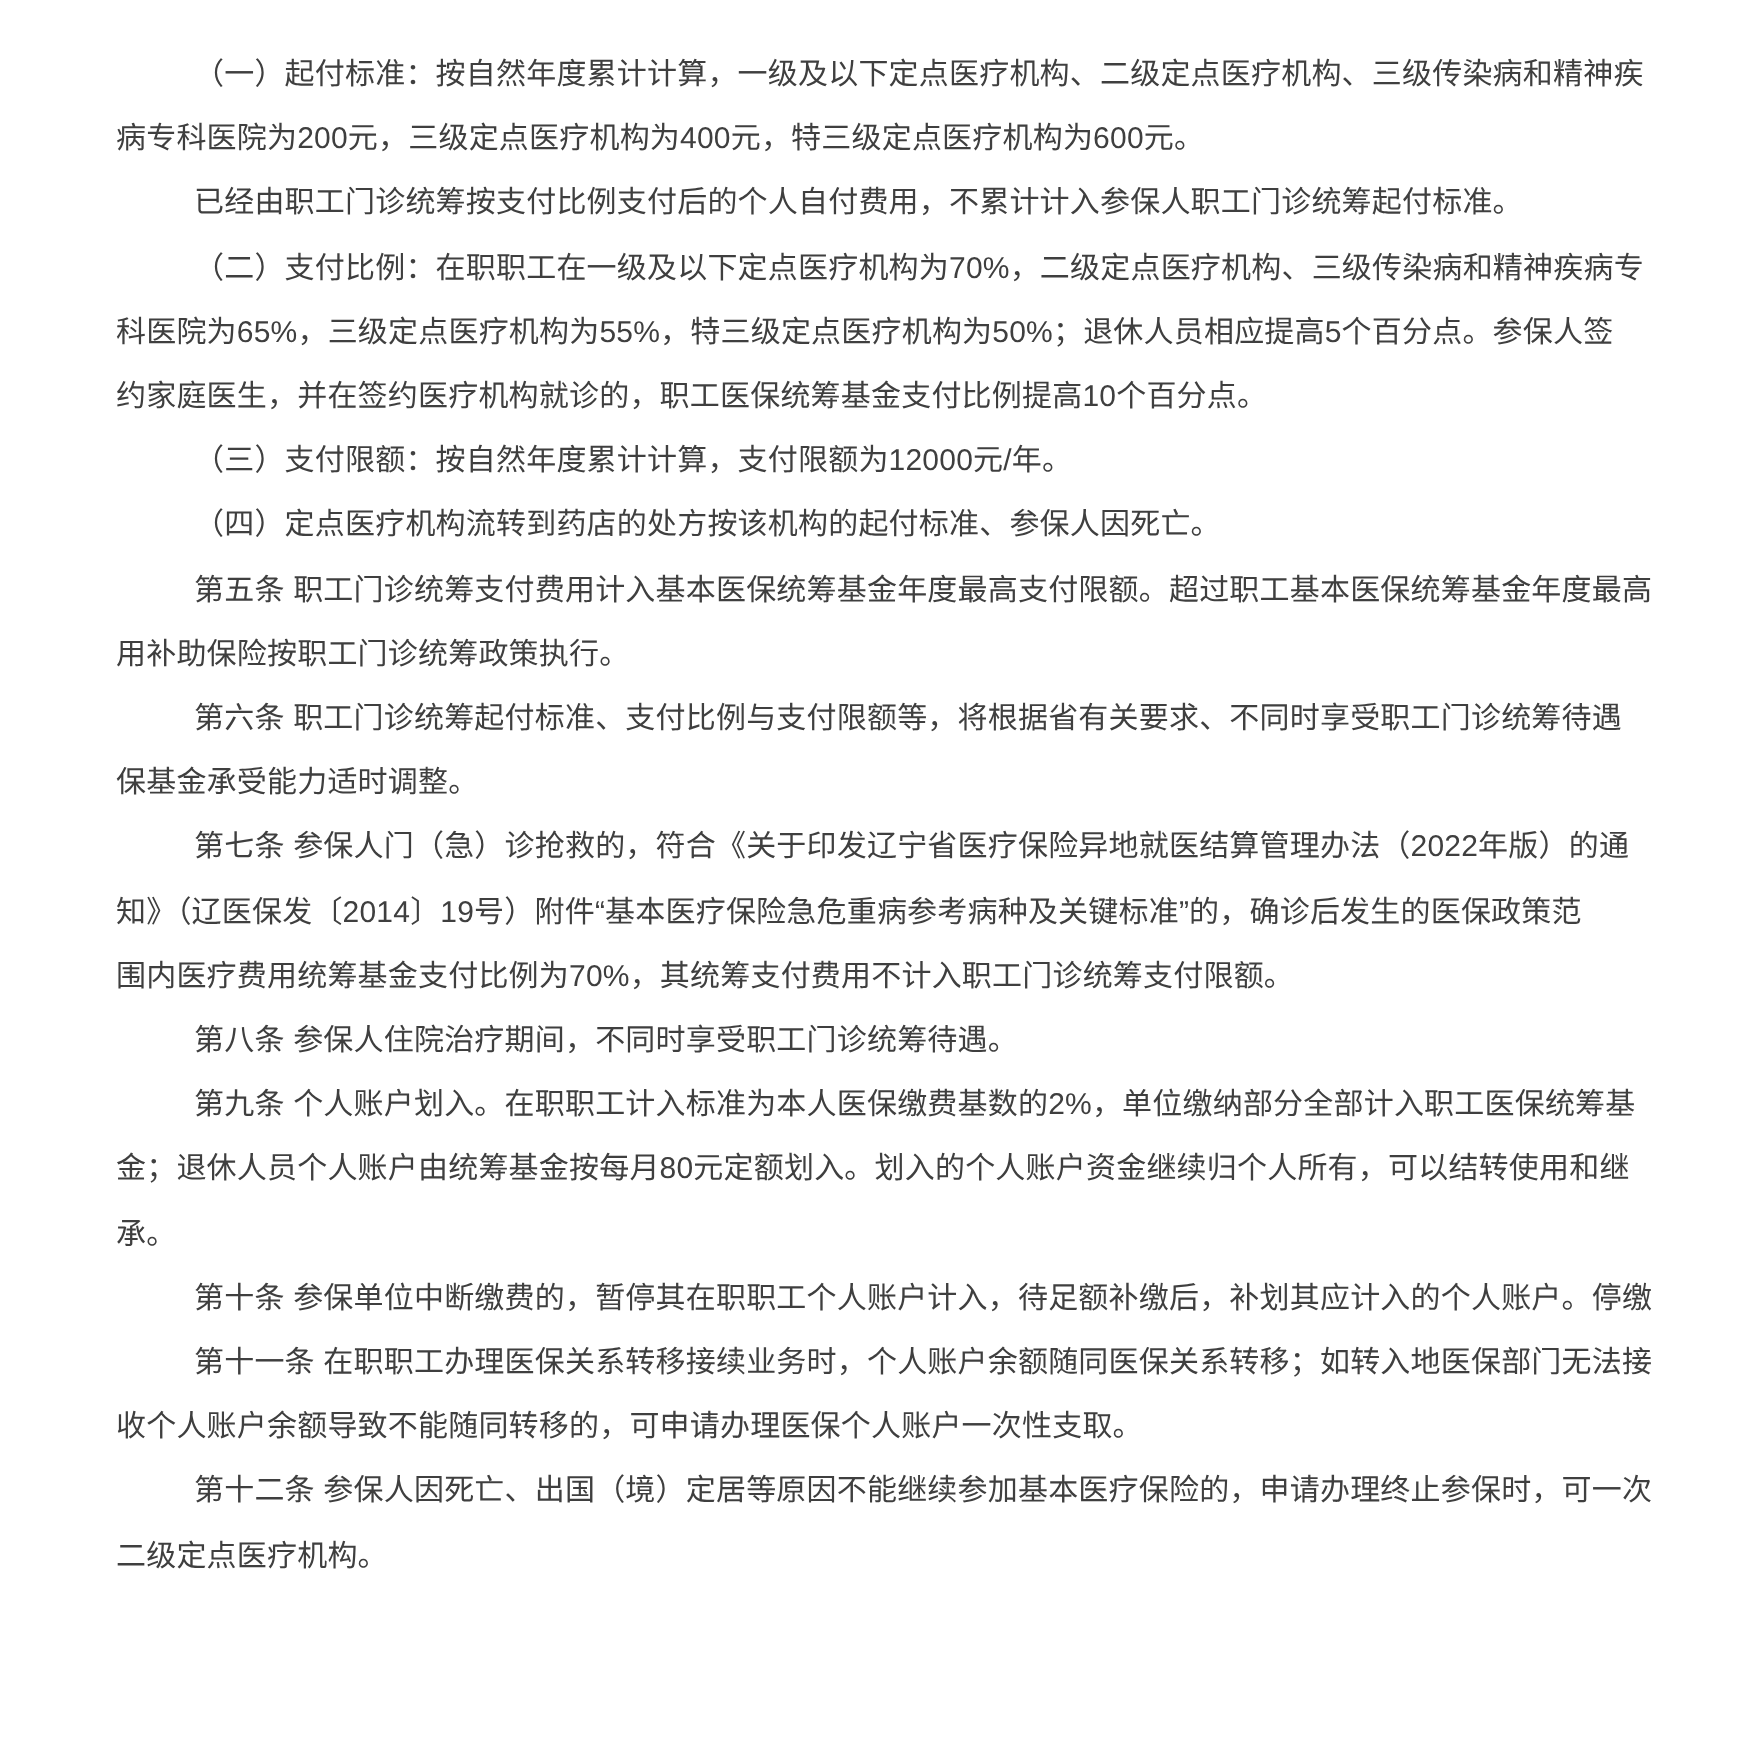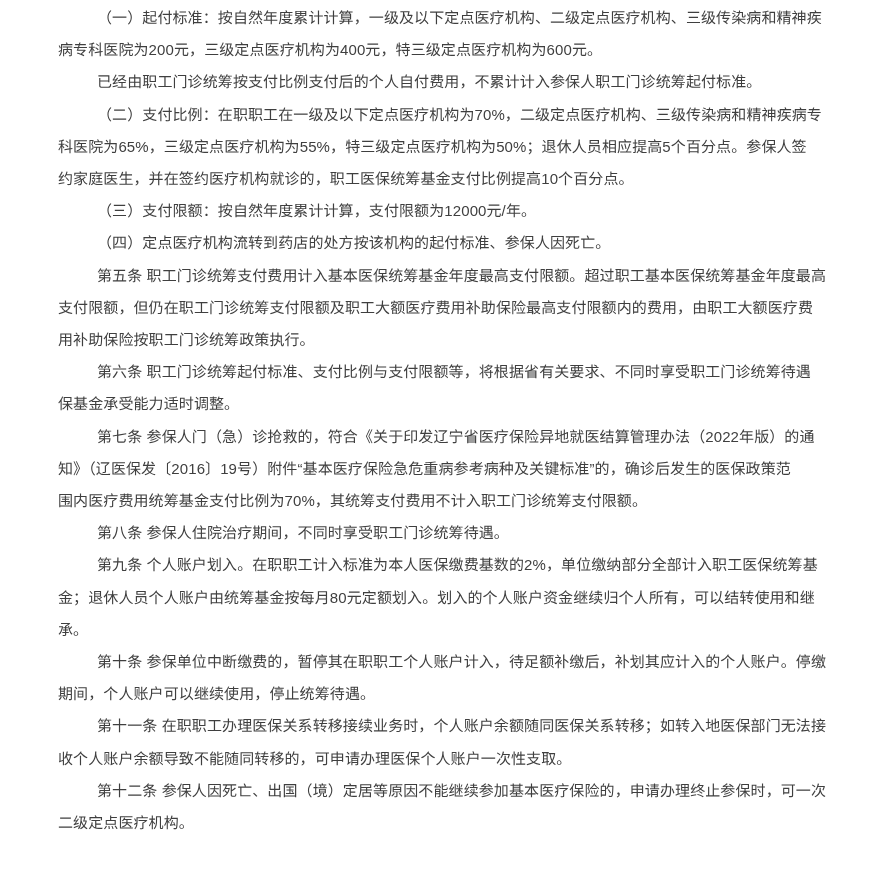--- a/index.html
+++ b/index.html
@@ -6,21 +6,21 @@
     margin: 0;
     padding: 0;
     background: #ffffff;
     width: 872px;
     height: 877px;
     overflow: hidden;
   }
   .doc {
     box-sizing: border-box;
     width: 768px;
-    padding: 2px 40px 0 58px;
+    padding: 22px 40px 0 58px;
     font-family: "Liberation Sans", sans-serif;
     font-size: 15px;
     color: #3f3f3f;
   }
   .para {
     margin: 0;
     padding: 0;
   }
   .line {
     display: block;
@@ -55,49 +55,47 @@
   <p class="para">
     <span class="line first">（三）支付限额：按自然年度累计计算，支付限额为12000元/年。</span>
   </p>
 
   <p class="para">
     <span class="line first">（四）定点医疗机构流转到药店的处方按该机构的起付标准、参保人因死亡。</span>
   </p>
 
   <p class="para">
     <span class="line first">第五条 职工门诊统筹支付费用计入基本医保统筹基金年度最高支付限额。超过职工基本医保统筹基金年度最高</span>
-    <span class="line">支付限额，但仍在职工门诊统筹支付限额及职工大额医疗费用补助保险最高支付限额内的费用，由职工大额医疗费</span>
     <span class="line">用补助保险按职工门诊统筹政策执行。</span>
   </p>
 
   <p class="para">
     <span class="line first">第六条 职工门诊统筹起付标准、支付比例与支付限额等，将根据省有关要求、不同时享受职工门诊统筹待遇</span>
     <span class="line">保基金承受能力适时调整。</span>
   </p>
 
   <p class="para">
     <span class="line first">第七条 参保人门（急）诊抢救的，符合《关于印发辽宁省医疗保险异地就医结算管理办法（2022年版）的通</span>
-    <span class="line">知》（辽医保发〔2016〕19号）附件“基本医疗保险急危重病参考病种及关键标准”的，确诊后发生的医保政策范</span>
+    <span class="line">知》（辽医保发〔2014〕19号）附件“基本医疗保险急危重病参考病种及关键标准”的，确诊后发生的医保政策范</span>
     <span class="line">围内医疗费用统筹基金支付比例为70%，其统筹支付费用不计入职工门诊统筹支付限额。</span>
   </p>
 
   <p class="para">
     <span class="line first">第八条 参保人住院治疗期间，不同时享受职工门诊统筹待遇。</span>
   </p>
 
 
   <p class="para">
     <span class="line first">第九条 个人账户划入。在职职工计入标准为本人医保缴费基数的2%，单位缴纳部分全部计入职工医保统筹基</span>
     <span class="line">金；退休人员个人账户由统筹基金按每月80元定额划入。划入的个人账户资金继续归个人所有，可以结转使用和继</span>
     <span class="line">承。</span>
   </p>
 
   <p class="para">
     <span class="line first">第十条 参保单位中断缴费的，暂停其在职职工个人账户计入，待足额补缴后，补划其应计入的个人账户。停缴</span>
-    <span class="line">期间，个人账户可以继续使用，停止统筹待遇。</span>
   </p>
 
   <p class="para">
     <span class="line first">第十一条 在职职工办理医保关系转移接续业务时，个人账户余额随同医保关系转移；如转入地医保部门无法接</span>
     <span class="line">收个人账户余额导致不能随同转移的，可申请办理医保个人账户一次性支取。</span>
   </p>
 
   <p class="para">
     <span class="line first">第十二条 参保人因死亡、出国（境）定居等原因不能继续参加基本医疗保险的，申请办理终止参保时，可一次</span>
     <span class="line">二级定点医疗机构。</span>

